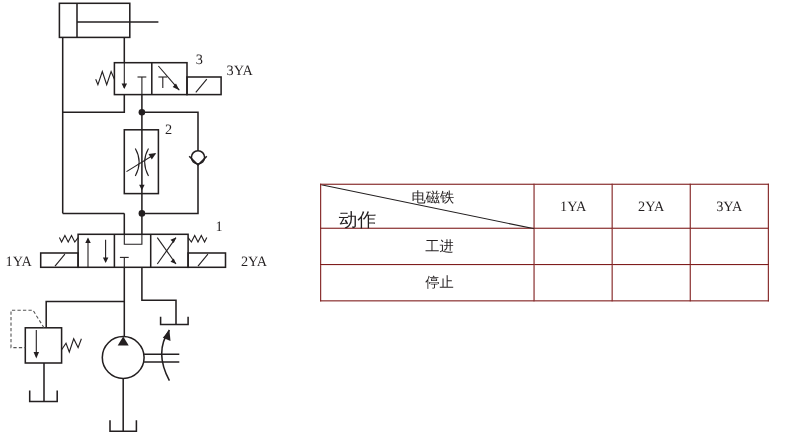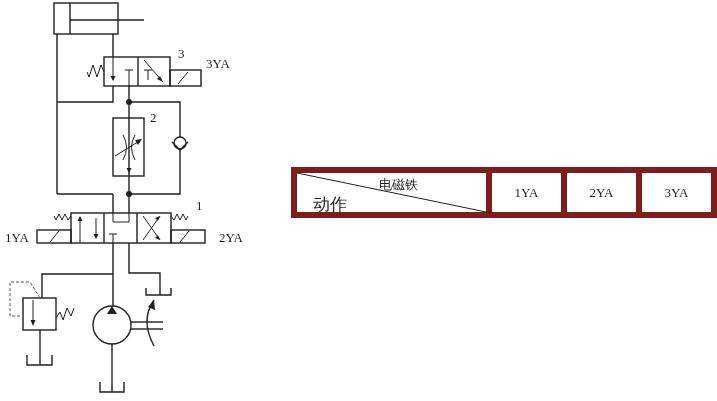--- a/index.html
+++ b/index.html
@@ -7,21 +7,21 @@
          font-family:"DejaVu Serif","Liberation Serif",serif; color:#231f20; }
   #circuit { position:absolute; left:0; top:0; }
   #circuit .ln { stroke:#231f20; stroke-width:1.4; fill:none; }
   #circuit .thin { stroke:#231f20; stroke-width:1; fill:none; }
   #circuit .dash { stroke:#555; stroke-width:1; fill:none; stroke-dasharray:3 2; }
   #circuit .dot { fill:#231f20; }
   #circuit .lbl { font-family:"Liberation Serif","DejaVu Serif",serif; font-size:13px; fill:#231f20; }
   #circuit .num { font-family:"Liberation Serif","DejaVu Serif",serif; font-size:13px; fill:#231f20; }
   #table-wrap { position:absolute; left:291px; top:167px; }
   table { border-collapse:collapse; }
-  td { border:6px solid #7f1d1d; padding:0; font-size:13px; text-align:center; vertical-align:middle; }
+  td { border:1px solid #7f1d1d; padding:0; font-size:13px; text-align:center; vertical-align:middle; }
   td.act { width:193px; }
   td.sol { width:70px; font-family:"Liberation Serif",serif; }
   tr.hdr td { height:39px; }
   tr.row td { height:32px; }
   td.diag { position:relative; }
   td.diag svg { position:absolute; left:0; top:0; }
   .diag-top { position:absolute; left:82px; top:3px; font-size:13px; }
   .diag-bot { position:absolute; left:16px; top:20px; font-size:17px; }
   .act-label { display:inline-block; margin-left:22px; }
 </style>
@@ -152,15 +152,27 @@
         <svg width="194" height="40">
           <line x1="0" y1="0" x2="194" y2="40" stroke="#231f20" stroke-width="1"></line>
         </svg>
         <span class="diag-top">电磁铁</span>
         <span class="diag-bot">动作</span>
       </td>
       <td class="sol">1YA</td>
       <td class="sol">2YA</td>
       <td class="sol">3YA</td>
     </tr>
+    <tr class="row">
+      <td class="act"><span class="act-label">工进</span></td>
+      <td></td>
+      <td></td>
+      <td></td>
+    </tr>
+    <tr class="row">
+      <td class="act"><span class="act-label">停止</span></td>
+      <td></td>
+      <td></td>
+      <td></td>
+    </tr>
   </tbody>
     </table>
 </div>
 
 </body></html>

